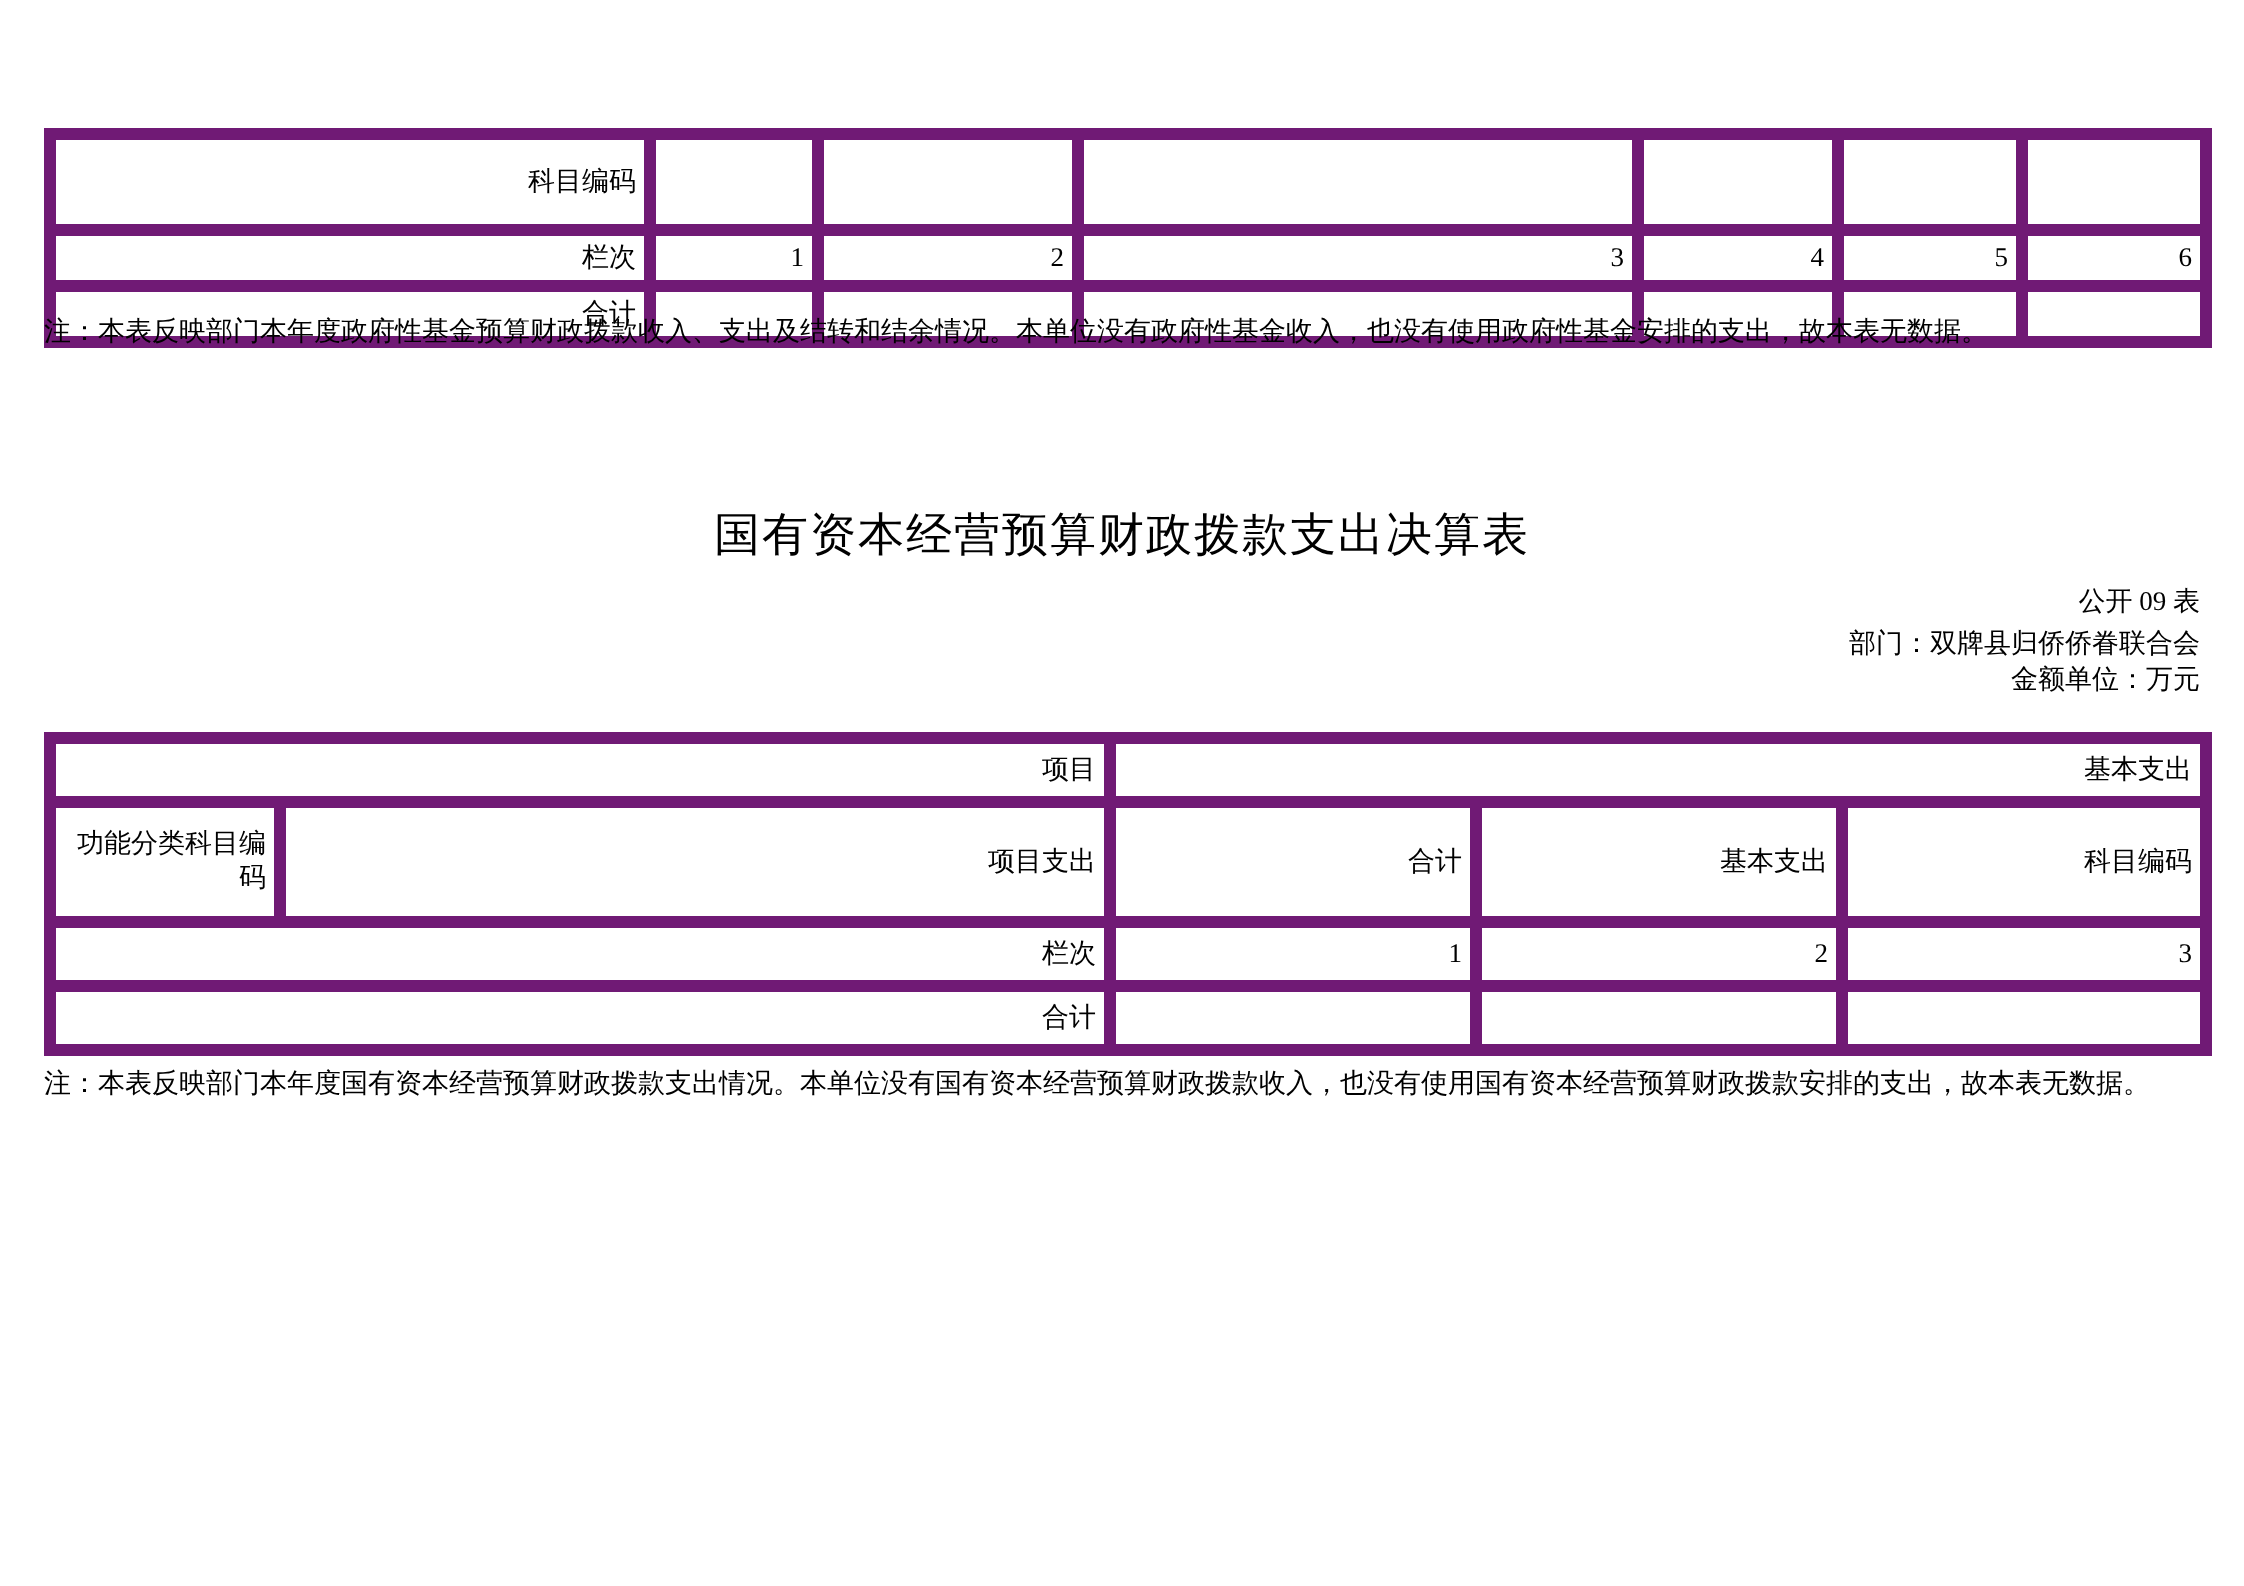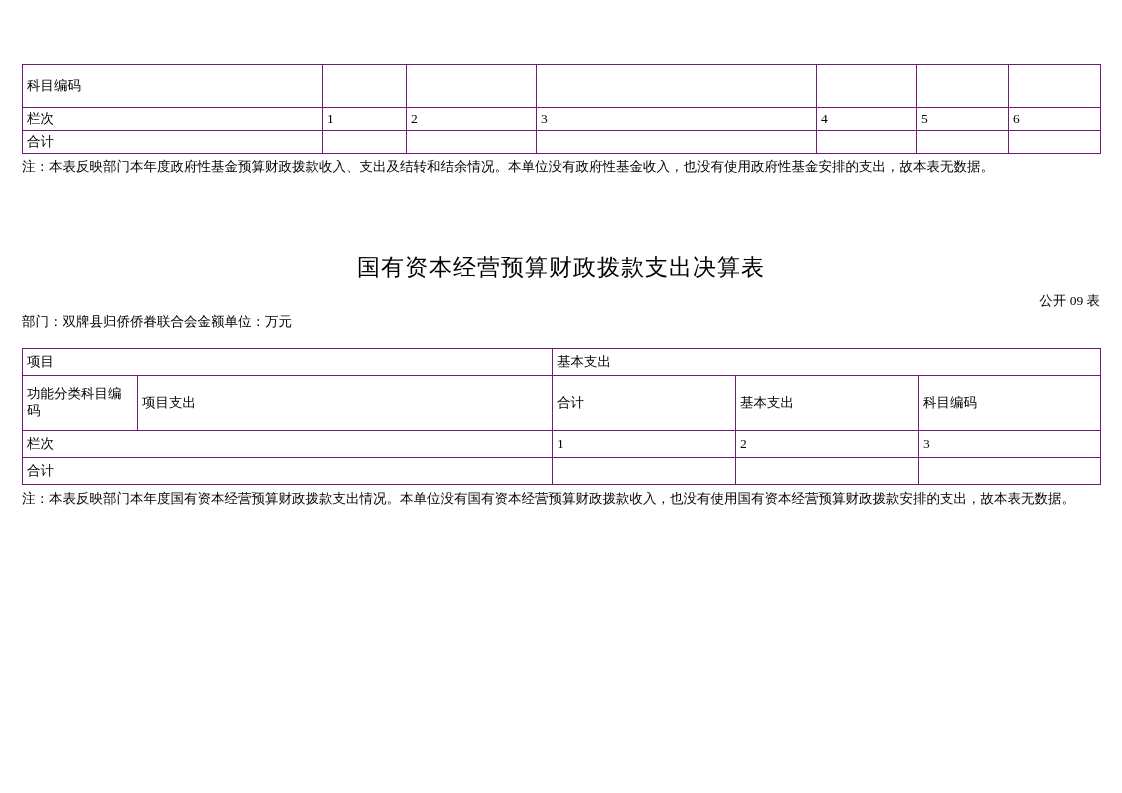--- a/index.html
+++ b/index.html
@@ -23,26 +23,26 @@
     padding: 0 22px;
   }
 
   
   table.doc-table {
     border-collapse: collapse;
     width: 1078px;
     table-layout: fixed;
   }
   table.doc-table td {
-    border: 1px solid #701a75;
+    border: 6px solid #701a75;
     font-size: 13.5px;
     line-height: 1.25;
     padding: 2px 4px;
     vertical-align: middle;
-    text-align: left;
+    text-align: right;
   }
   td.left {
     text-align: left;
   }
 
   
   .top-table-wrap {
     position: absolute;
     top: 64px;
     left: 22px;
@@ -82,24 +82,25 @@
     margin: 0 0 8px 0;
     font-family: "Liberation Serif", "DejaVu Serif", serif;
   }
   .meta-right {
     text-align: right;
     font-size: 13.5px;
     line-height: 1.5;
   }
   .meta-row {
     display: flex;
-    justify-content: flex-start;
+    justify-content: flex-end;
     align-items: flex-end;
     font-size: 13.5px;
     margin-top: 2px;
+    flex-direction: column;
   }
   .meta-left {
     font-size: 13.5px;
   }
   .table2 {
     margin-top: 17px;
   }
   .table2 td {
     height: 22px;
   }

